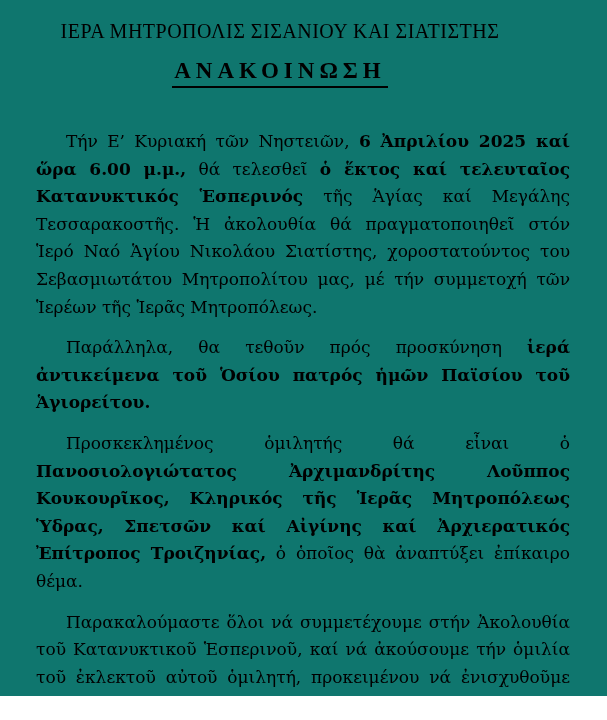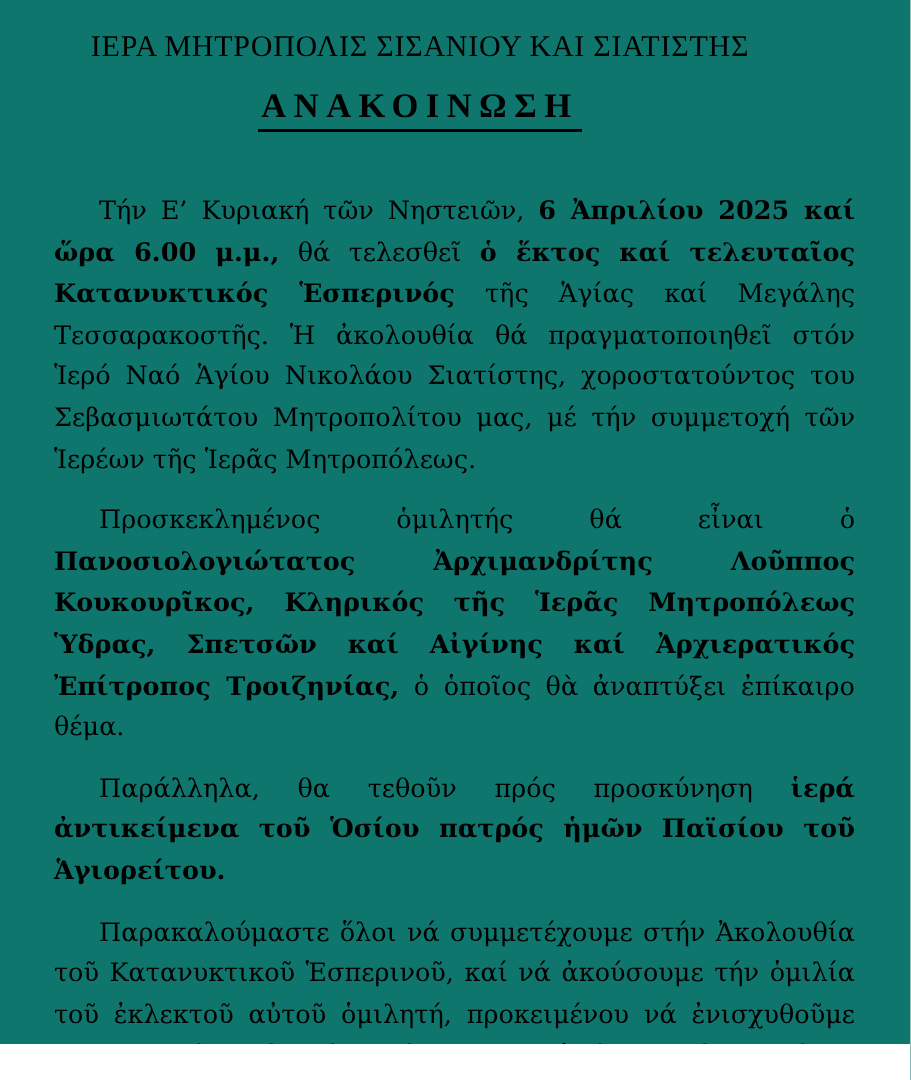--- a/index.html
+++ b/index.html
@@ -67,18 +67,18 @@
   <div class="header-block">
     <div class="doc-title">ΙΕΡΑ ΜΗΤΡΟΠΟΛΙΣ ΣΙΣΑΝΙΟΥ ΚΑΙ ΣΙΑΤΙΣΤΗΣ</div>
     <div class="doc-subtitle-wrap">
       <span class="doc-subtitle">ΑΝΑΚΟΙΝΩΣΗ</span>
     </div>
   </div>
 
   <div class="body-text">
 
   <p class="para"><span>Τήν Ε’ Κυριακή τῶν Νηστειῶν, </span><span class="b">6 Ἀπριλίου 2025 καί ὥρα 6.00 μ.μ.,</span><span> θά τελεσθεῖ </span><span class="b">ὁ ἕκτος καί τελευταῖος Κατανυκτικός Ἑσπερινός</span><span> τῆς Ἁγίας καί Μεγάλης Τεσσαρακοστῆς. Ἡ ἀκολουθία θά πραγματοποιηθεῖ στόν Ἱερό Ναό Ἁγίου Νικολάου Σιατίστης, χοροστατούντος του Σεβασμιωτάτου Μητροπολίτου μας, μέ τήν συμμετοχή τῶν Ἱερέων τῆς Ἱερᾶς Μητροπόλεως.</span></p>
+      <p class="para"><span>Παράλληλα, θα τεθοῦν πρός προσκύνηση </span><span class="b">ἱερά ἀντικείμενα τοῦ Ὁσίου πατρός ἡμῶν Παϊσίου τοῦ Ἁγιορείτου.</span></p>
       <p class="para"><span>Προσκεκλημένος ὁμιλητής θά εἶναι ὁ </span><span class="b">Πανοσιολογιώτατος Ἀρχιμανδρίτης Λοῦππος Κουκουρῖκος, Κληρικός τῆς Ἱερᾶς Μητροπόλεως Ὑδρας, Σπετσῶν καί Αἰγίνης καί Ἀρχιερατικός Ἐπίτροπος Τροιζηνίας,</span><span> ὁ ὁποῖος θὰ ἀναπτύξει ἐπίκαιρο θέμα.</span></p>
-      <p class="para"><span>Παράλληλα, θα τεθοῦν πρός προσκύνηση </span><span class="b">ἱερά ἀντικείμενα τοῦ Ὁσίου πατρός ἡμῶν Παϊσίου τοῦ Ἁγιορείτου.</span></p>
       <p class="para"><span>Παρακαλούμαστε ὅλοι νά συμμετέχουμε στήν Ἀκολουθία τοῦ Κατανυκτικοῦ Ἑσπερινοῦ, καί νά ἀκούσουμε τήν ὁμιλία τοῦ ἐκλεκτοῦ αὐτοῦ ὁμιλητή, προκειμένου νά ἐνισχυθοῦμε πνευματικά γιά τό στάδιο τῆς Ἁγίας καί Μεγάλης Τεσσαρακοστῆς.</span></p>
     </div>
 
 </div>
 
 </body></html>

